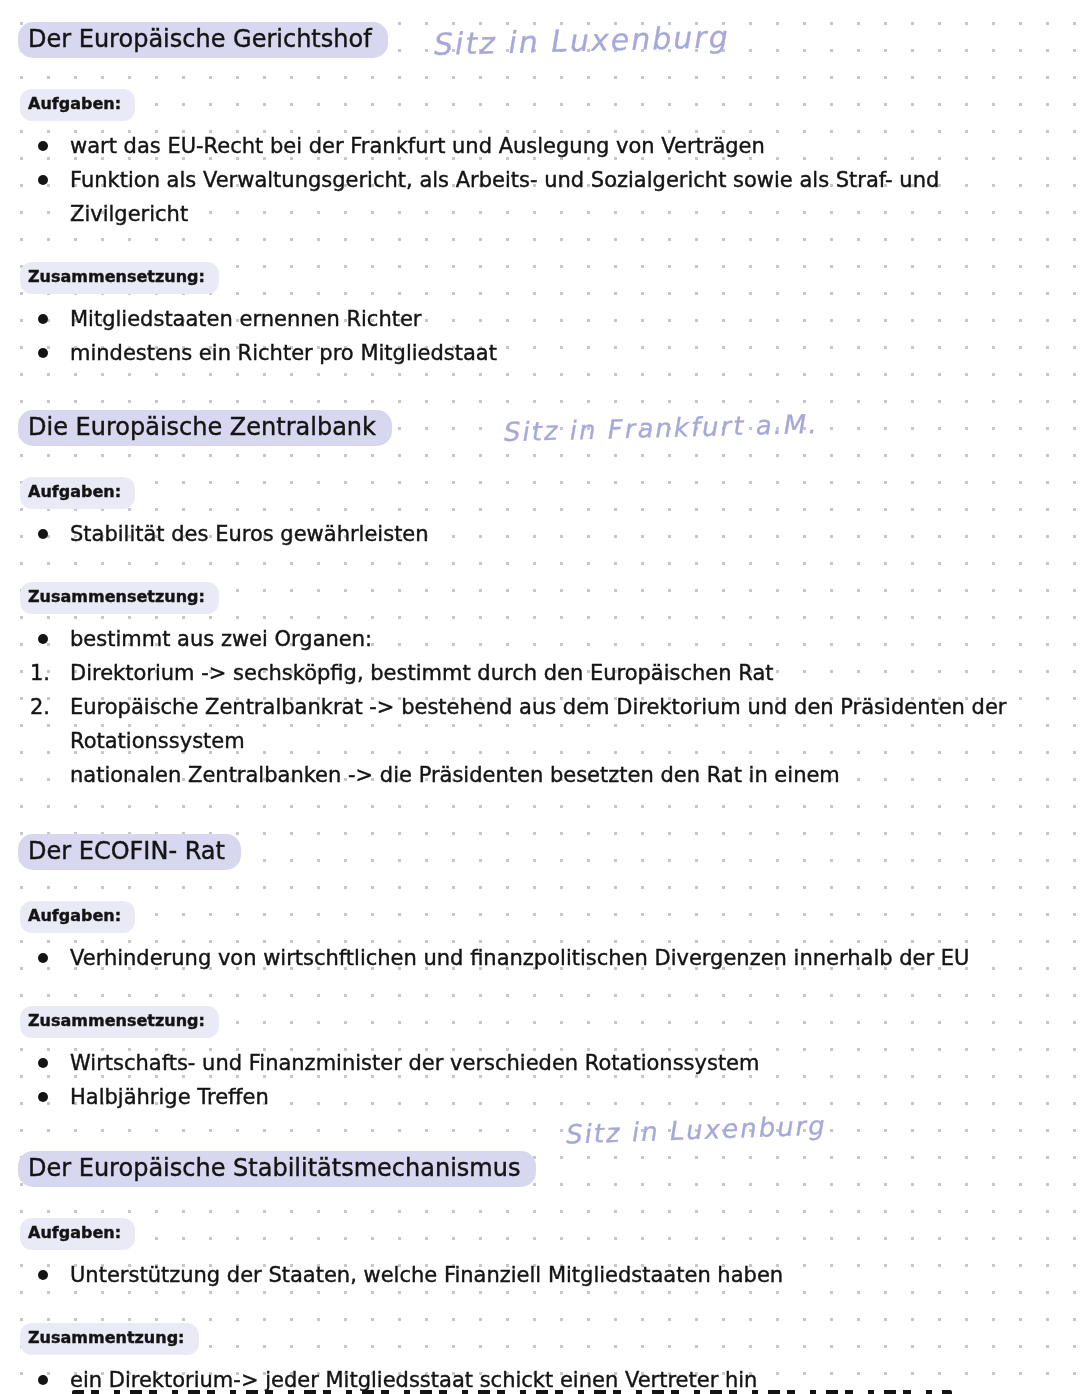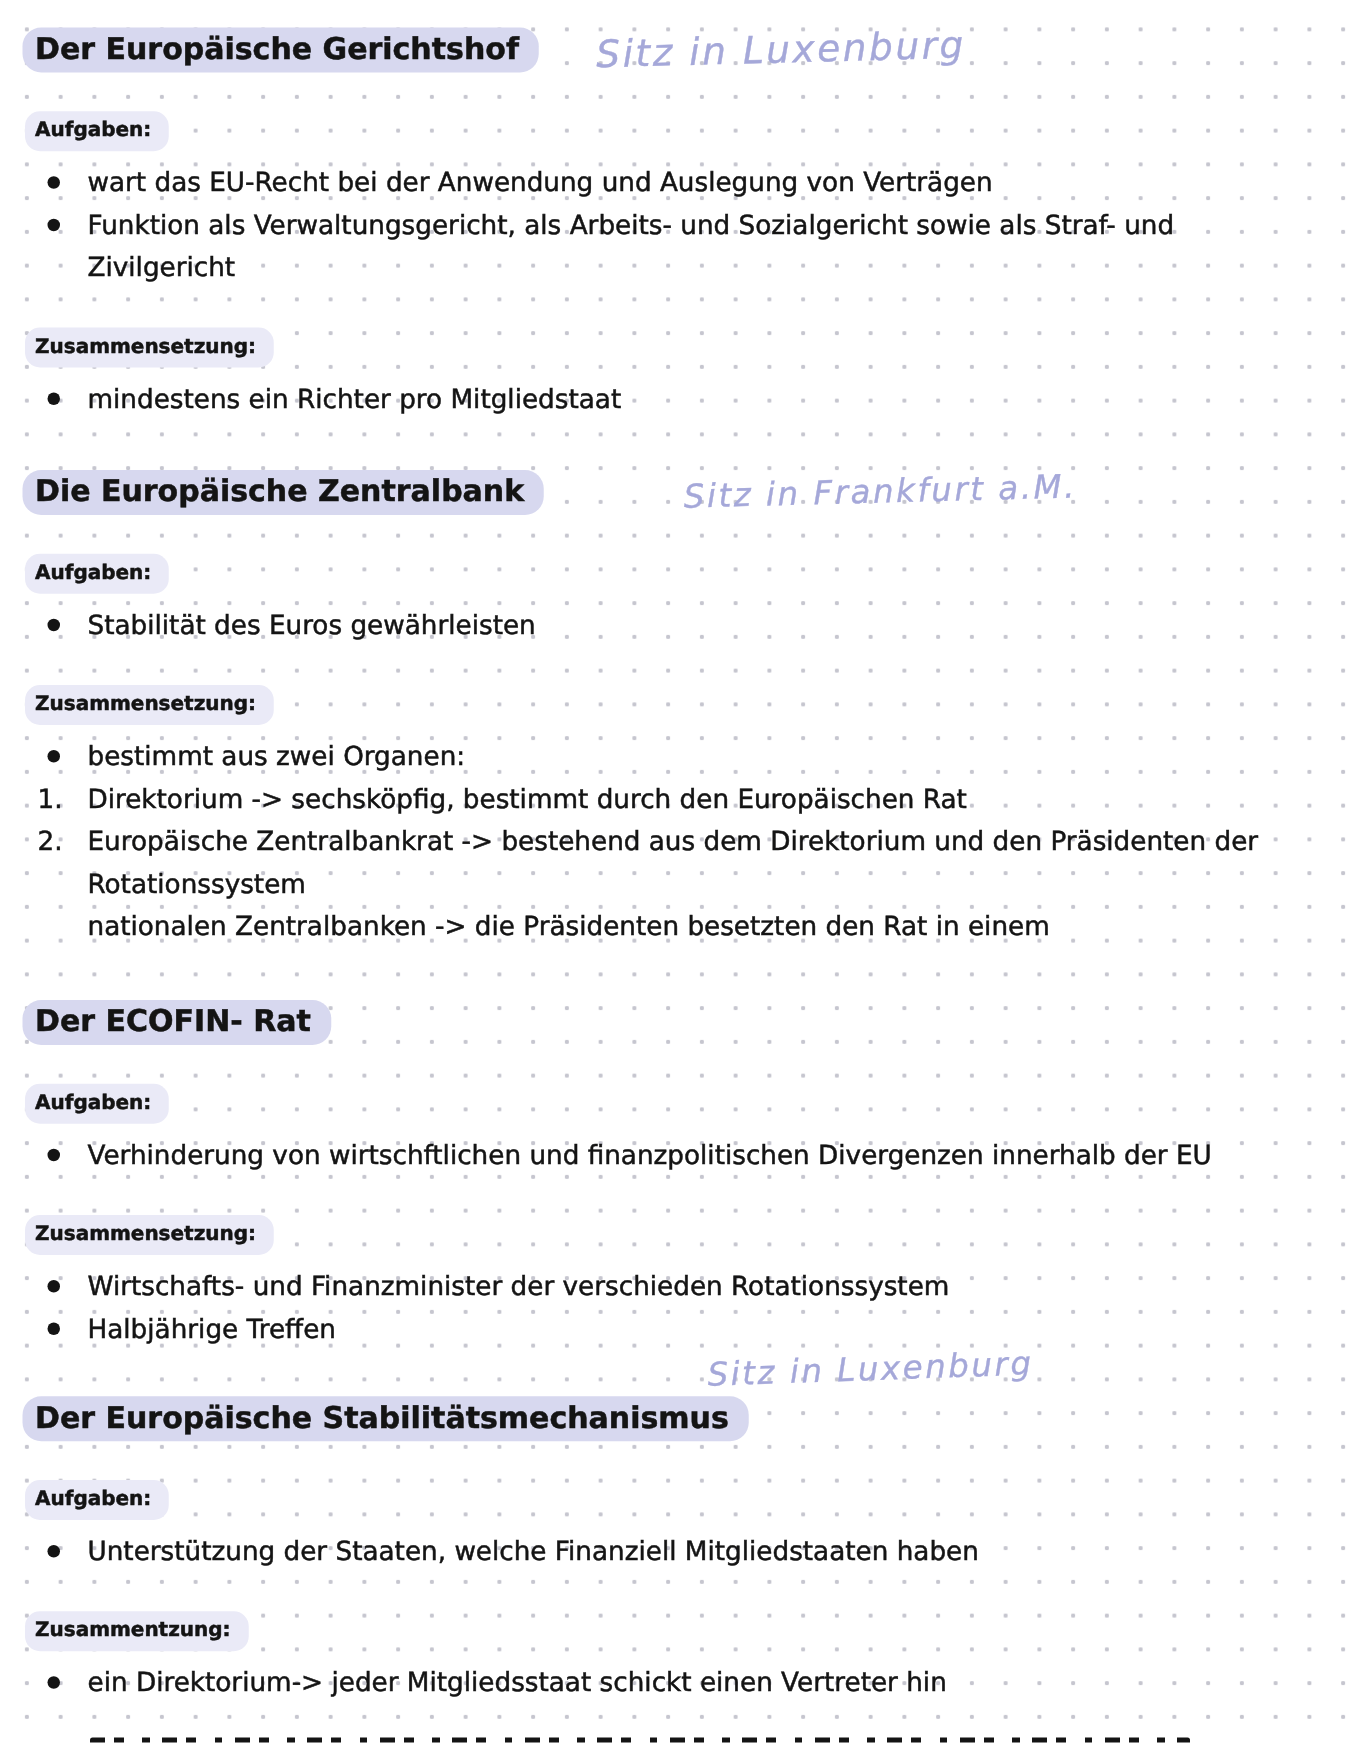--- a/index.html
+++ b/index.html
@@ -31,21 +31,21 @@
   section:nth-of-type(3){margin-top:42px;}
   section:nth-of-type(4){margin-top:37px;}
   .heading-row{position:relative;height:36px;display:flex;align-items:center;white-space:nowrap;}
   .title-pill{
     display:inline-block;
     background:var(--hl-strong);
     border-radius:15px;
     padding:3px 16px 5px 10px;
     margin-left:-10px;
     font-size:24px;
-    font-weight:bold;
+    font-weight:normal;
     line-height:28px;
   }
   .handwriting{
     font-style:italic;
     color:var(--hand);
     letter-spacing:2px;
     font-weight:normal;
     -webkit-text-stroke:0.3px var(--hand);
   }
   .handwriting.inline{margin-left:46px;font-size:30px;transform:rotate(-1.5deg);}
@@ -92,37 +92,43 @@
           <span class="handwriting inline">Sitz in Luxenburg</span>
         </div>
         <div class="block">
           <div class="label-row">
             <span class="label-pill ink">Aufgaben:</span>
           </div>
           <div class="items">
             <div class="item">
               <span class="bullet-dot"></span>
               <div class="lines">
-                <div class="line ink">wart das EU-Recht bei der Anwendung und Auslegung von Verträgen</div>
+                <div class="line ink">wart das EU-Recht bei der Frankfurt und Auslegung von Verträgen</div>
               </div>
             </div>
             <div class="item">
               <span class="bullet-dot"></span>
               <div class="lines">
                 <div class="line ink">Funktion als Verwaltungsgericht, als Arbeits- und Sozialgericht sowie als Straf- und</div>
                 <div class="line ink">Zivilgericht</div>
               </div>
             </div>
           </div>
         </div>
         <div class="block">
           <div class="label-row">
             <span class="label-pill ink">Zusammensetzung:</span>
           </div>
           <div class="items">
+            <div class="item">
+              <span class="bullet-dot"></span>
+              <div class="lines">
+                <div class="line ink">Mitgliedstaaten ernennen Richter</div>
+              </div>
+            </div>
             <div class="item">
               <span class="bullet-dot"></span>
               <div class="lines">
                 <div class="line ink">mindestens ein Richter pro Mitgliedstaat</div>
               </div>
             </div>
           </div>
         </div>
       </section>
       <section>

